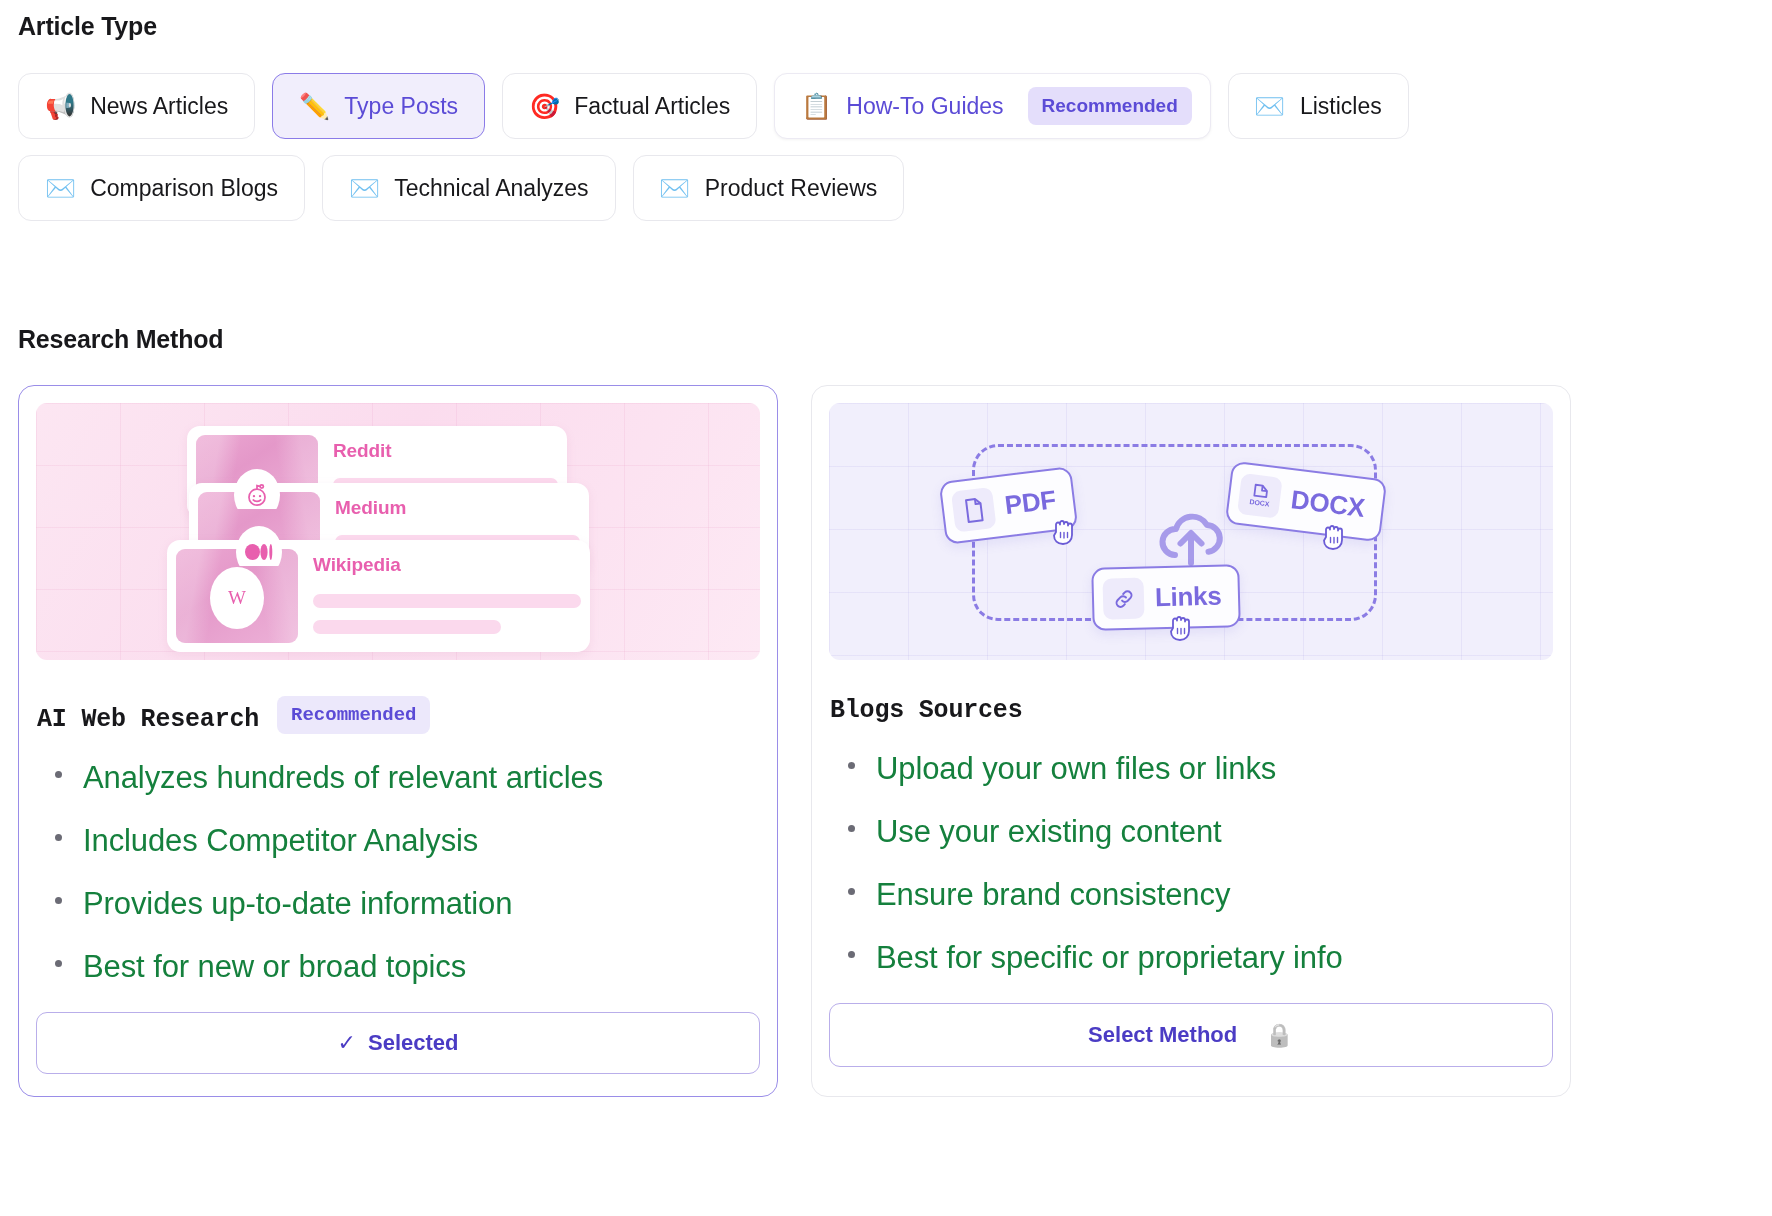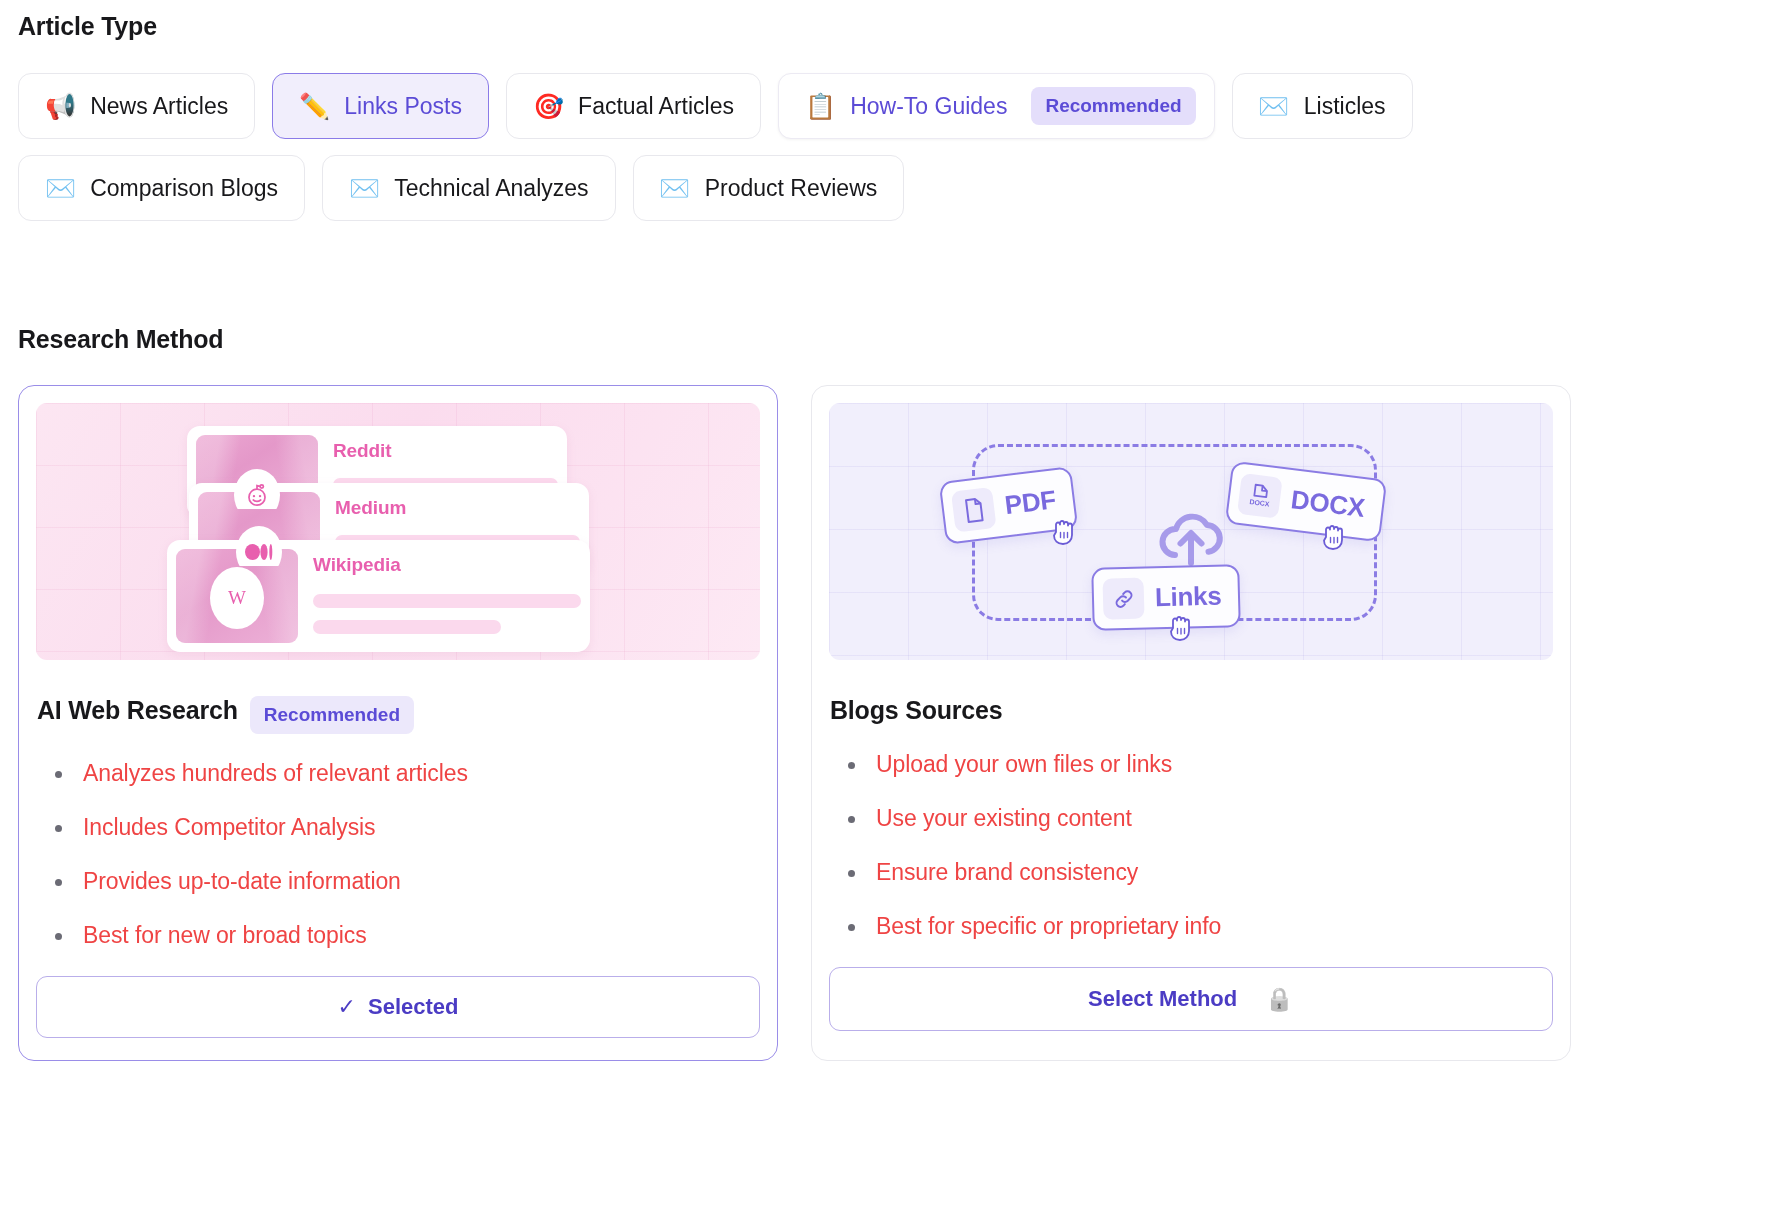--- a/index.html
+++ b/index.html
@@ -201,24 +201,25 @@
     position: absolute;
     width: 30px; height: 32px;
   }
   .grab.g-pdf  { left: 222px; top: 112px; }
   .grab.g-docx { left: 492px; top: 117px; }
   .grab.g-link { left: 339px; top: 208px; }
 
   
   .card-head {
     display: flex;
-    align-items: flex-start;
-    gap: 12px;
+    align-items: flex-end;
+    gap: 18px;
     margin: 36px 0 0 0;
     padding-left: 1px;
+    font-family: Liberation Mono, monospace;
   }
   .card-title {
     font-size: 25px;
     font-weight: bold;
     color: #18181b;
     letter-spacing: -0.2px;
   }
   .card-badge {
     background: #ece8fb;
     color: #5b4bd6;
@@ -227,22 +228,22 @@
     border-radius: 8px;
     padding: 8px 14px;
   }
   ul.feature-list {
     list-style: none;
     margin: 26px 0 0 0;
     padding: 0 0 0 13px;
   }
   ul.feature-list li {
     position: relative;
-    font-size: 23px;
-    color: #ef4444;
+    font-size: 31px;
+    color: #15803d;
     padding-left: 34px;
     margin-bottom: 27px;
     letter-spacing: -0.1px;
   }
   ul.feature-list li::before {
     content: "";
     position: absolute;
     left: 6px; top: 11px;
     width: 7px; height: 7px;
     border-radius: 50%;
@@ -278,21 +279,21 @@
 
     <div class="chip-row">
 
       <div class="chip">
         <span class="chip-icon">📢</span>
         <span>News Articles</span>
       </div>
 
       <div class="chip selected">
         <span class="chip-icon">✏️</span>
-        <span>Links Posts</span>
+        <span>Type Posts</span>
       </div>
 
       <div class="chip">
         <span class="chip-icon">🎯</span>
         <span>Factual Articles</span>
       </div>
 
       <div class="chip hovered">
         <span class="chip-icon">📋</span>
         <span>How-To Guides</span>

